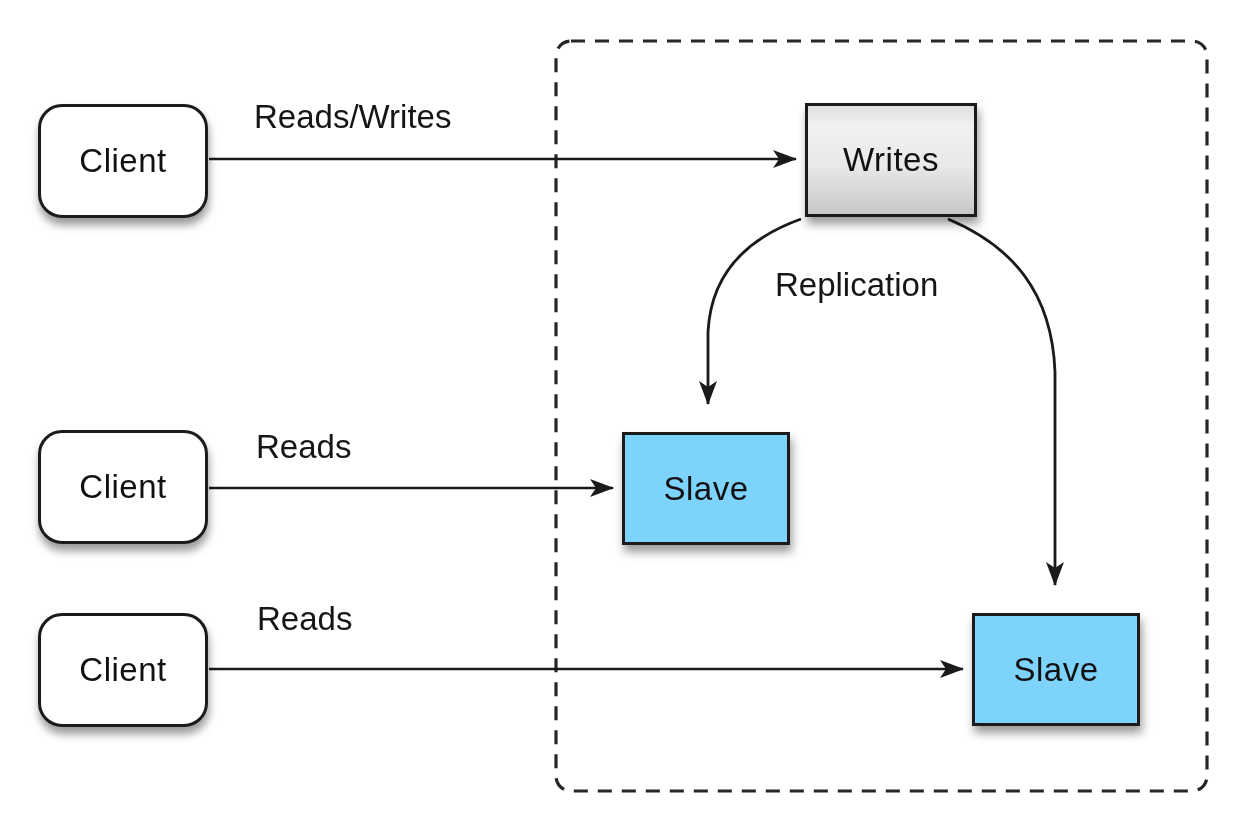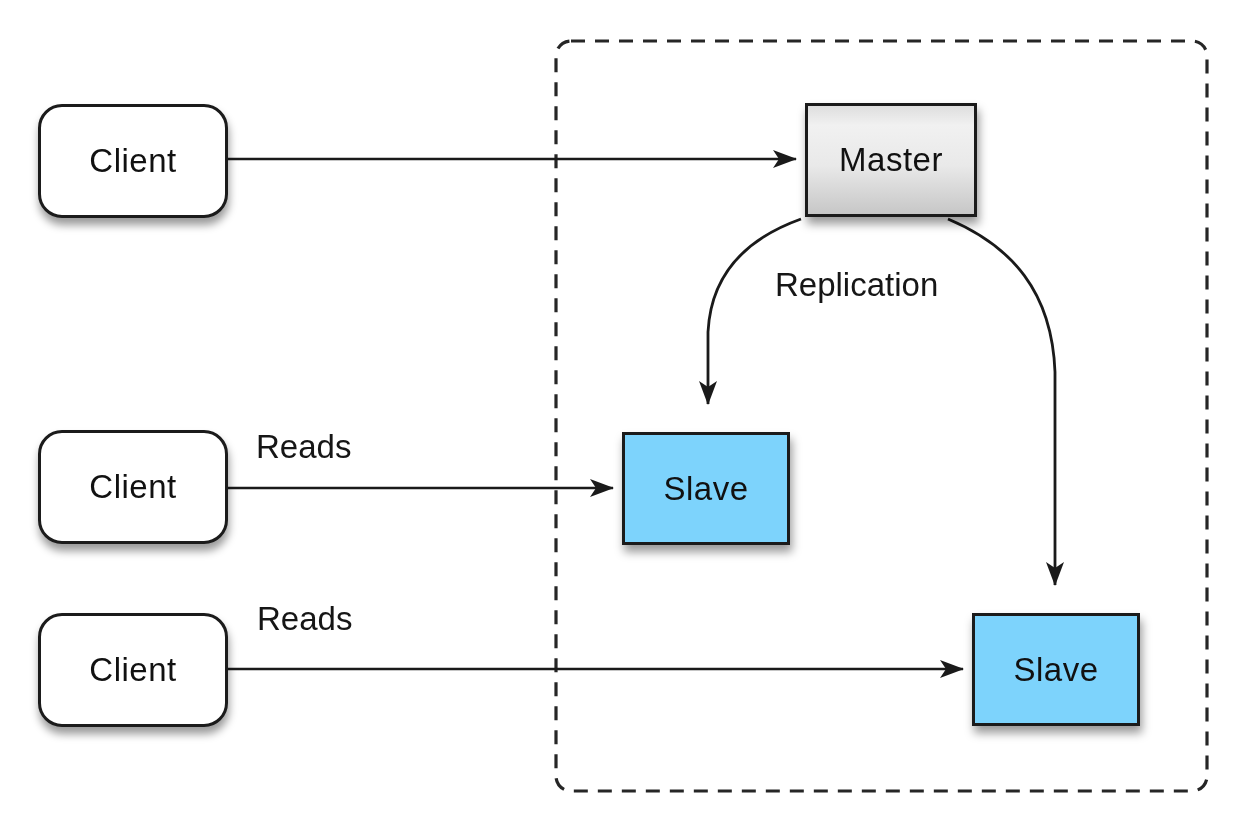--- a/index.html
+++ b/index.html
@@ -26,21 +26,21 @@
     display: flex;
     align-items: center;
     justify-content: center;
     font-size: 33px;
     color: #111111;
     letter-spacing: 0.5px;
     z-index: 2;
   }
   .client-node {
     left: 38px;
-    width: 190px;
+    width: 170px;
     height: 114px;
     background: #ffffff;
     border: 3.5px solid #1b1b1b;
     border-radius: 24px;
     box-shadow: 1px 7px 9px rgba(0,0,0,0.40);
   }
   .rect-node {
     border: 3.5px solid #1b1b1b;
     box-shadow: 2px 7px 9px rgba(0,0,0,0.40);
     background: #7dd3fc;
@@ -95,31 +95,32 @@
 
   <div class="node client-node" style="top:430px">
     <span>Client</span>
   </div>
 
   <div class="node client-node" style="top:613px">
     <span>Client</span>
   </div>
 
   <div class="node rect-node master-node">
-    <span>Master</span>
+    <span>Writes</span>
   </div>
 
   <div class="node rect-node slave1-node">
     <span>Slave</span>
   </div>
 
   <div class="node rect-node slave2-node">
     <span>Slave</span>
   </div>
 
+  <div class="edge-label lbl-reads-writes">Reads/Writes</div>
 
   <div class="edge-label lbl-reads-mid">Reads</div>
 
   <div class="edge-label lbl-reads-bottom">Reads</div>
 
   <div class="edge-label lbl-replication">Replication</div>
 
 </div>
 
 </body></html>

